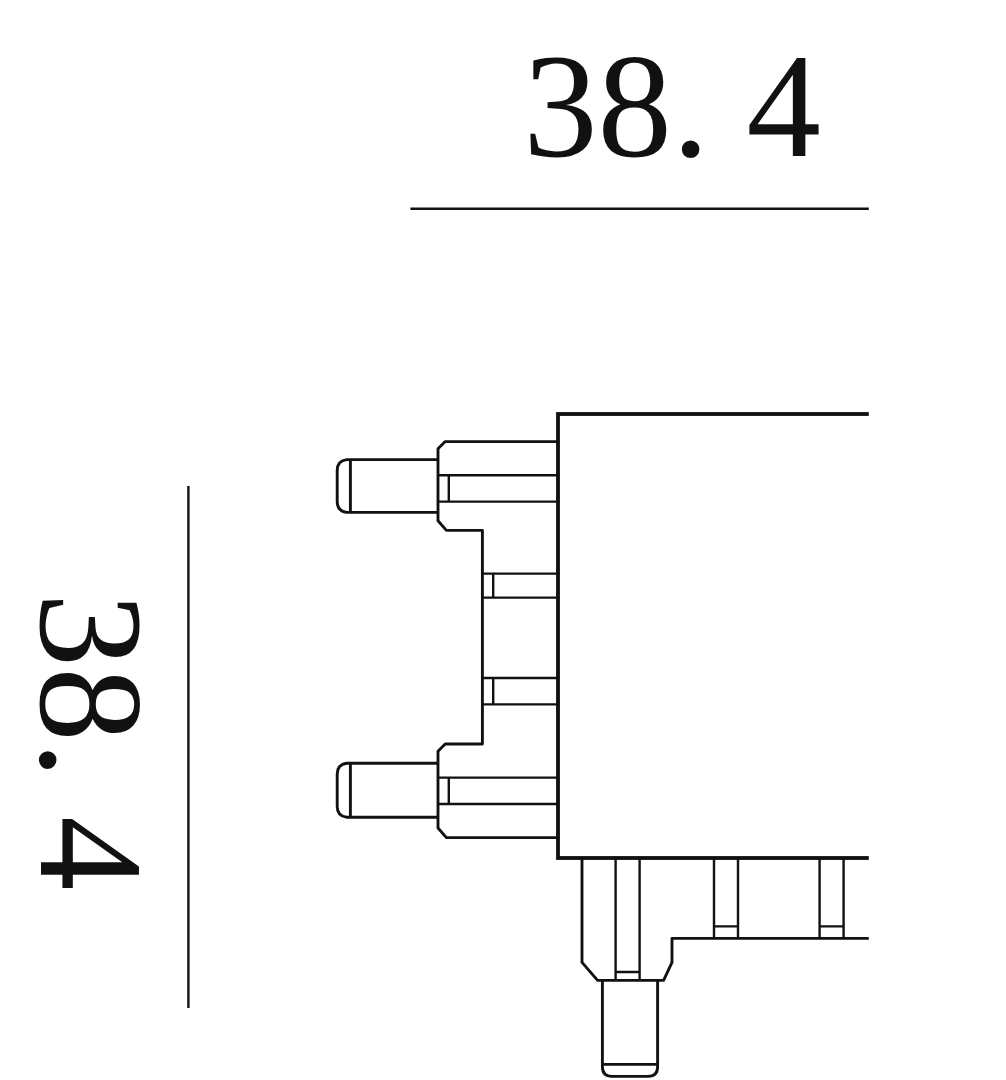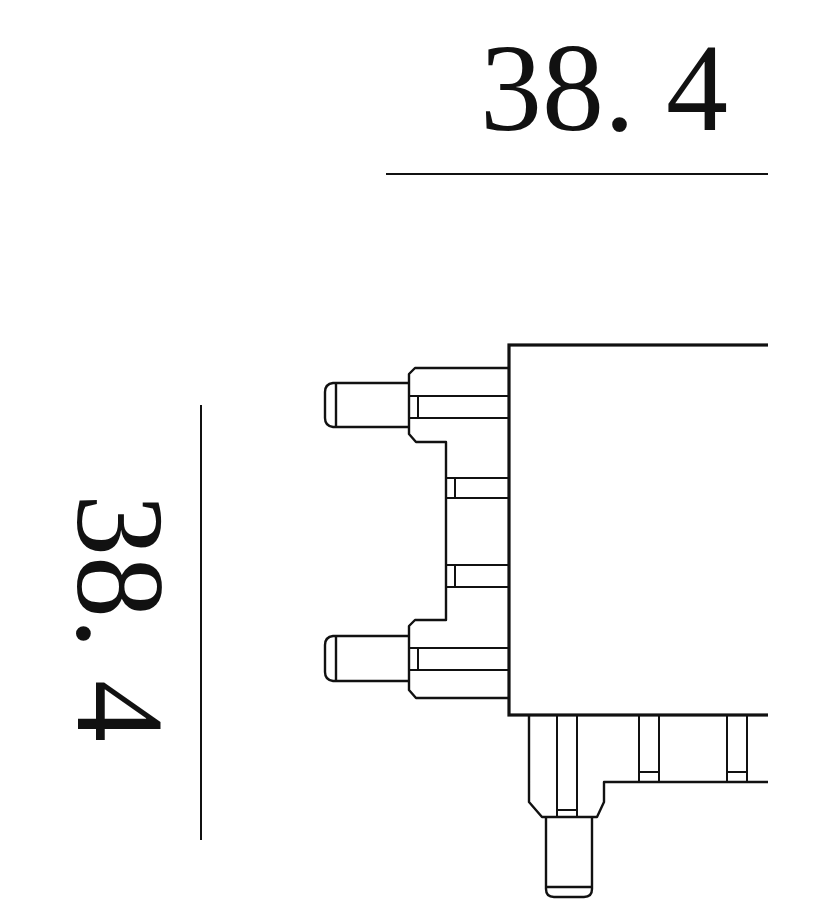--- a/index.html
+++ b/index.html
@@ -1,21 +1,20 @@
 <!DOCTYPE html>
 <html style="--line: #111111; --bg: #ffffff;"><head>
 <meta charset="utf-8">
 <style>
   :root { --line:#111111; --bg:#ffffff; }
   html,body { margin:0; padding:0; background:var(--bg); }
   .page {
     width:724px; height:900px; position:relative;
     background:var(--bg); overflow:hidden;
     font-family:"Liberation Serif","DejaVu Serif",serif;
-    margin-left:44px;
   }
   svg { display:block; }
   .outline  { fill:none; stroke:var(--line); stroke-width:2.4; stroke-linejoin:round; stroke-linecap:butt; }
   .thick    { fill:none; stroke:var(--line); stroke-width:3.2; stroke-linejoin:miter; }
   .detail   { fill:none; stroke:var(--line); stroke-width:2;   stroke-linejoin:round; }
   .dimline  { stroke:var(--line); stroke-width:2; }
   .dimtext  { fill:var(--line); font-family:"Liberation Serif","DejaVu Serif",serif;
               font-size:124px; }
 </style>
 </head>

